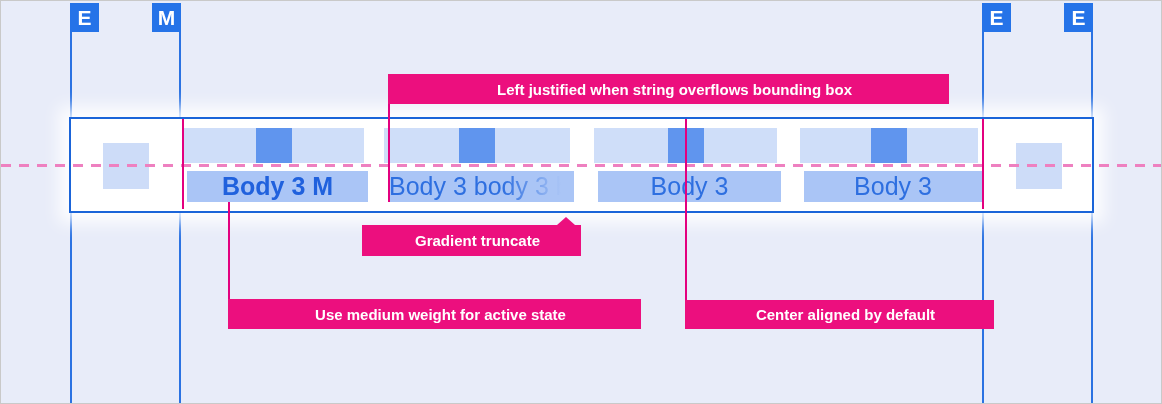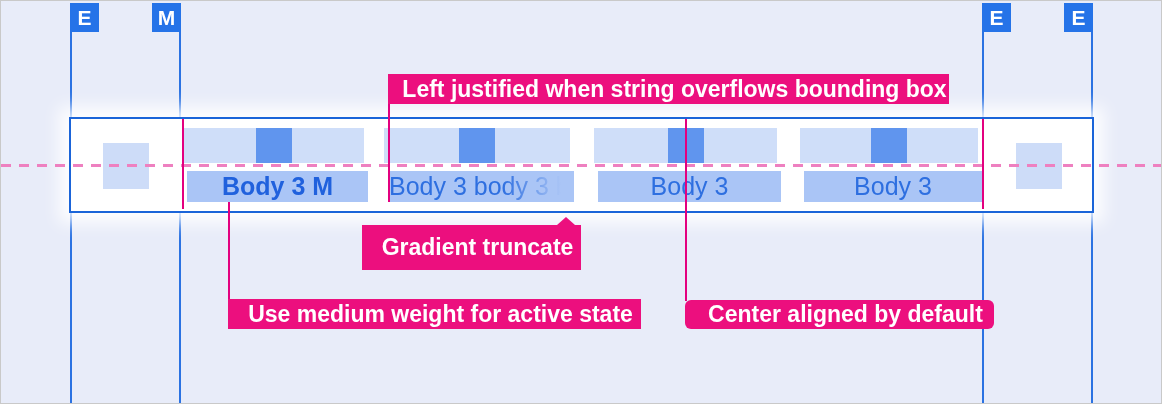--- a/index.html
+++ b/index.html
@@ -155,32 +155,32 @@
   .pl-medium     { left: 227px; top: 201px; height: 97px; }
   .pl-center     { left: 684px; top: 118px; height: 182px; }
   .pl-tab-end    { left: 981px; top: 118px; height: 90px; }
 
   
   .ann-label {
     position: absolute;
     background: #ec0f7e;
     color: #ffffff;
     font-weight: bold;
-    font-size: 23px;
+    font-size: 15px;
     display: flex;
     align-items: center;
     justify-content: center;
     white-space: nowrap;
     z-index: 7;
     padding-left: 12px;
   }
   .ann-left-just  { left: 387px; top: 73px;  width: 561px; height: 30px; }
-  .ann-gradient   { left: 361px; top: 224px; width: 219px; height: 45px; }
+  .ann-gradient   { left: 361px; top: 224px; width: 219px; height: 31px; }
   .ann-medium     { left: 227px; top: 298px; width: 413px; height: 30px; }
-  .ann-center     { left: 684px; top: 299px; width: 309px; height: 29px; border-radius: 6px; }
+  .ann-center     { left: 684px; top: 299px; width: 309px; height: 29px; }
 
   .ann-gradient .caret-up {
     position: absolute;
     top: -8px;
     left: 195px;
     width: 0;
     height: 0;
     border-left: 9px solid transparent;
     border-right: 9px solid transparent;
     border-bottom: 8px solid #ec0f7e;

